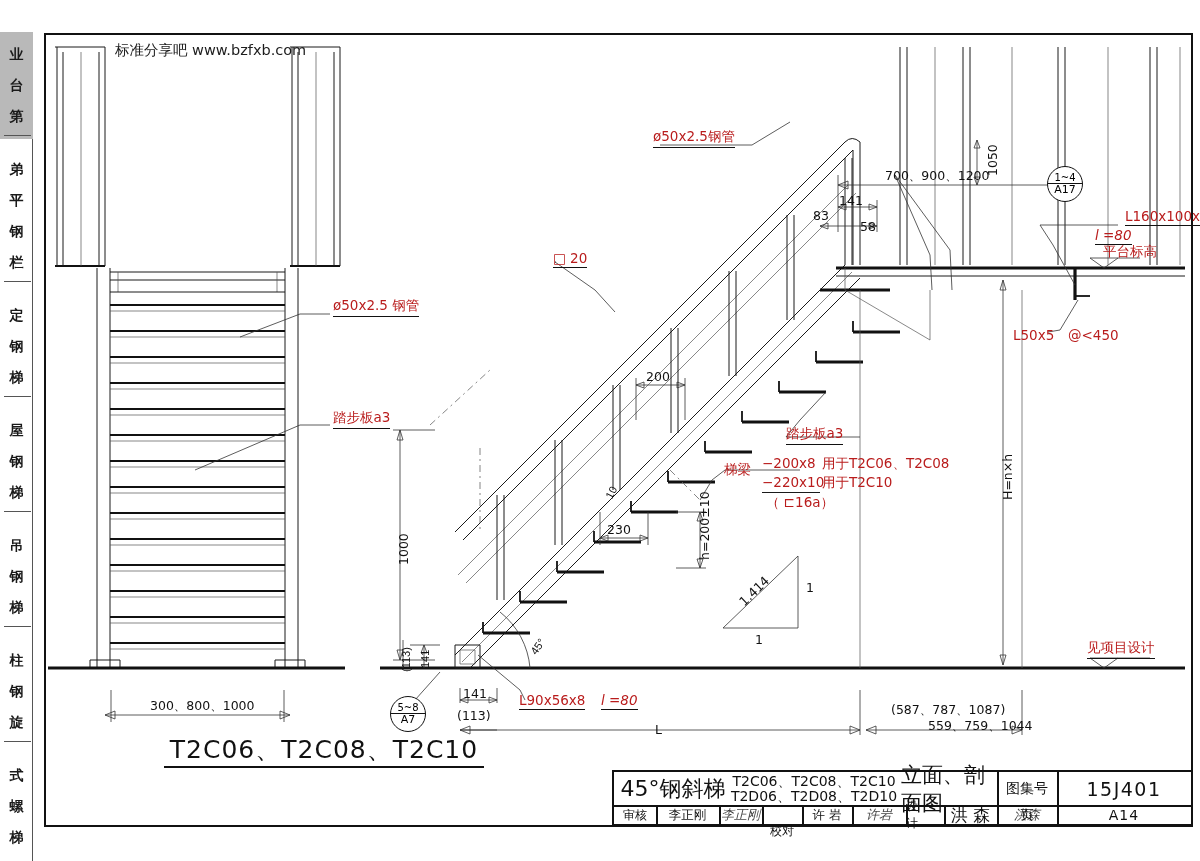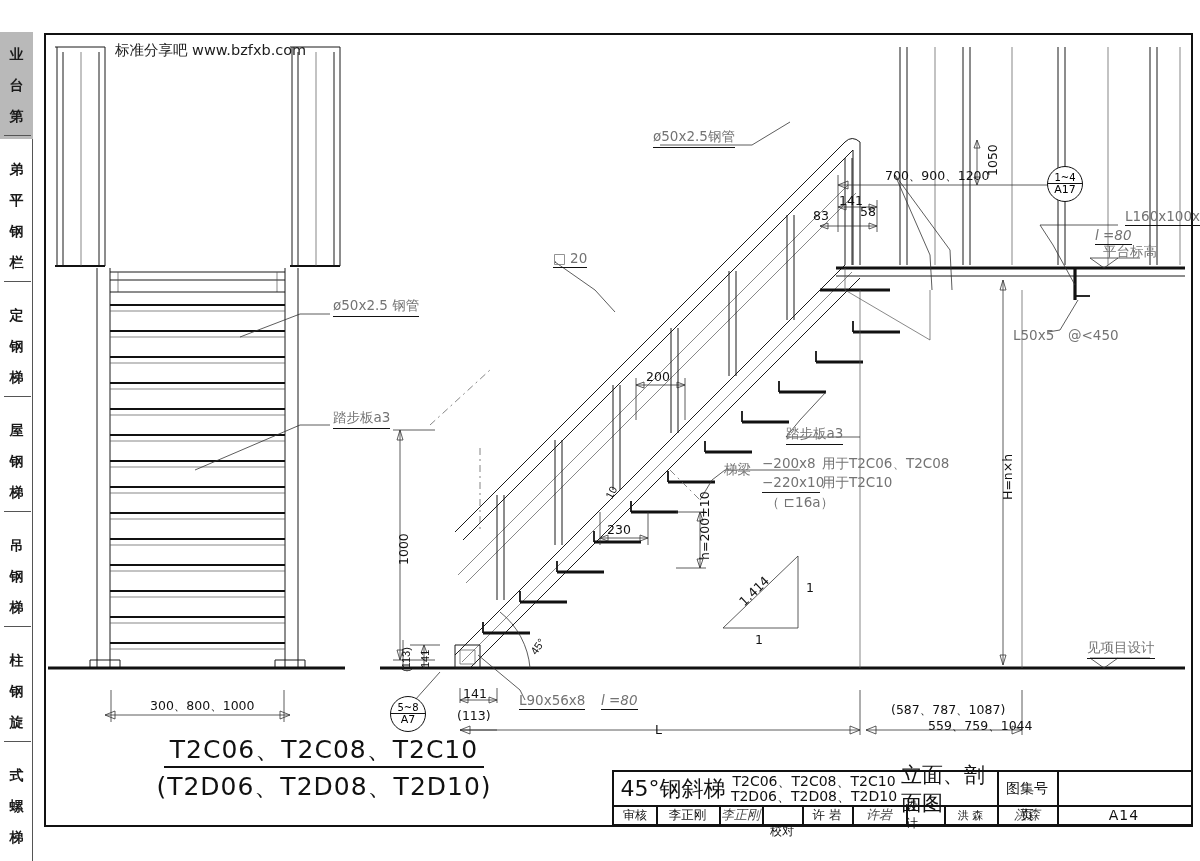--- a/index.html
+++ b/index.html
@@ -19,21 +19,21 @@
   .sb-cell span{display:block;}
   .sb-hi{background:#b9b9b9;}
   .sb-div{position:absolute;left:4px;width:27px;height:1px;background:#555;}
   #sb-rail{position:absolute;left:32px;top:22px;width:1px;height:820px;background:#555;}
 
   .watermark{font-size:14.5px;color:#1c1c1c;font-family:"DejaVu Sans",sans-serif;}
 
   
   .dim{font-size:12.5px;color:#111;font-family:"DejaVu Sans",sans-serif;}
   .dim-s{font-size:11px;}
-  .lbl{font-size:13.5px;color:#737373;font-family:"DejaVu Sans",sans-serif;}
+  .lbl{font-size:13.5px;color:#b91c1c;font-family:"DejaVu Sans",sans-serif;}
   .lbl-u{border-bottom:1.2px solid #111;padding-bottom:1px;}
   .vert{transform-origin:0 0;}
 
   
   #titleblock{position:absolute;left:612px;top:770px;width:581px;height:56px;border:2px solid #111;box-sizing:border-box;}
   .tb-cell{position:absolute;box-sizing:border-box;display:flex;align-items:center;justify-content:center;
            font-family:"DejaVu Sans",sans-serif;color:#111;}
   .tb-vline{position:absolute;width:1.6px;background:#111;}
   .tb-hline{position:absolute;height:1.6px;background:#111;}
 
@@ -387,21 +387,21 @@
   <div class="txt lbl" style="left:822px;top:455px;">用于T2C06、T2C08</div>
   <div class="txt lbl" style="left:762px;top:474px;">−220x10</div>
   <div class="txt lbl" style="left:822px;top:474px;">用于T2C10</div>
   <div class="ln" style="left:762px;top:492px;width:58px;height:1.2px;"></div>
   <div class="txt lbl" style="left:766px;top:494px;">（ ⊏16a）</div>
 
   <div class="txt dim" style="left:885px;top:168px;">700、900、1200</div>
   <div class="txt dim vert" style="left:985px;top:176px;transform:rotate(-90deg);">1050</div>
   <div class="txt dim" style="left:839px;top:193px;">141</div>
   <div class="txt dim" style="left:813px;top:208px;">83</div>
-  <div class="txt dim" style="left:860px;top:204px;">58</div>
+  <div class="txt dim" style="left:860px;top:219px;">58</div>
 
   <div class="txt dim" style="left:646px;top:369px;">200</div>
   <div class="txt dim" style="left:607px;top:522px;">230</div>
   <div class="txt dim vert" style="left:396px;top:565px;transform:rotate(-90deg);">1000</div>
   <div class="txt dim-s vert" style="left:603px;top:495px;transform:rotate(-62deg);">10</div>
   <div class="txt dim vert" style="left:697px;top:560px;transform:rotate(-90deg);">h=200±10</div>
   <div class="txt dim vert" style="left:1000px;top:500px;transform:rotate(-90deg);">H=n×h</div>
 
   <div class="txt dim-s vert" style="left:400px;top:672px;transform:rotate(-90deg);">(113)</div>
   <div class="txt dim-s vert" style="left:419px;top:668px;transform:rotate(-90deg);">141</div>
@@ -433,52 +433,52 @@
   </div>
   <div class="bubble" style="left:390px;top:696px;width:34px;height:34px;">
     <div class="b-top">5~8</div>
     <div class="b-sep"></div>
     <div class="b-bot">A7</div>
   </div>
 
   <div id="caption">
     <div class="cap-main" style="top:0px;font-size:25px;letter-spacing:1px;">T2C06、T2C08、T2C10</div>
     <div class="cap-line" style="left:120px;top:33px;width:320px;"></div>
-    <div class="cap-main" style="top:37px;font-size:25px;letter-spacing:1px;">(T2D06、T2D08、T2D10)</div>
   </div>
 
   <div id="titleblock">
 
     <div class="tb-hline" style="left:0;top:33px;width:100%;"></div>
 
     <div class="tb-vline" style="left:383px;top:0;height:52px;"></div>
     <div class="tb-vline" style="left:443px;top:0;height:52px;"></div>
 
     <div class="tb-cell" style="left:4px;top:0;width:110px;height:33px;font-size:22px;">45°钢斜梯</div>
     <div class="tb-cell" style="left:112px;top:2px;width:176px;height:15px;font-size:14px;">T2C06、T2C08、T2C10</div>
     <div class="tb-cell" style="left:112px;top:17px;width:176px;height:15px;font-size:14px;">T2D06、T2D08、T2D10</div>
     <div class="tb-cell" style="left:287px;top:0;width:96px;height:33px;font-size:21px;">立面、剖面图</div>
     <div class="tb-cell" style="left:383px;top:0;width:60px;height:33px;font-size:14px;">图集号</div>
+    <div class="tb-cell" style="left:443px;top:0;width:134px;height:33px;font-size:19px;letter-spacing:1.5px;">15J401</div>
 
     <div class="tb-vline" style="left:42px;top:33px;height:20px;"></div>
     <div class="tb-vline" style="left:105px;top:33px;height:20px;"></div>
     <div class="tb-vline" style="left:148px;top:33px;height:20px;"></div>
     <div class="tb-vline" style="left:188px;top:33px;height:20px;"></div>
     <div class="tb-vline" style="left:238px;top:33px;height:20px;"></div>
     <div class="tb-vline" style="left:292px;top:33px;height:20px;"></div>
     <div class="tb-vline" style="left:330px;top:33px;height:20px;"></div>
 
     <div class="tb-cell" style="left:0;top:33px;width:42px;height:20px;font-size:12px;">审核</div>
     <div class="tb-cell" style="left:42px;top:33px;width:63px;height:20px;font-size:12.5px;">李正刚</div>
     <div class="tb-cell" style="left:105px;top:33px;width:43px;height:20px;font-size:13px;font-style:italic;opacity:.8;">李正刚</div>
     <div class="tb-cell" style="left:148px;top:49px;width:40px;height:20px;font-size:12px;">校对</div>
     <div class="tb-cell" style="left:188px;top:33px;width:50px;height:20px;font-size:12.5px;">许  岩</div>
     <div class="tb-cell" style="left:238px;top:33px;width:54px;height:20px;font-size:13px;font-style:italic;opacity:.8;">许岩</div>
     <div class="tb-cell" style="left:292px;top:33px;width:15px;height:20px;font-size:12px;">设计</div>
-    <div class="tb-cell" style="left:330px;top:33px;width:53px;height:20px;font-size:11px;">洪  森</div>
+    <div class="tb-cell" style="left:330px;top:33px;width:53px;height:20px;font-size:17px;">洪  森</div>
     <div class="tb-cell" style="left:383px;top:33px;width:60px;height:20px;font-size:13px;font-style:italic;opacity:.8;">洪森</div>
 
     <div class="tb-vline" style="left:383px;top:33px;height:20px;"></div>
     <div class="tb-vline" style="left:443px;top:33px;height:20px;"></div>
     <div class="tb-cell" style="left:383px;top:33px;width:60px;height:20px;font-size:13px;">页</div>
     <div class="tb-cell" style="left:443px;top:33px;width:134px;height:20px;font-size:14px;letter-spacing:1px;">A14</div>
   </div>
 
 </div>
 

